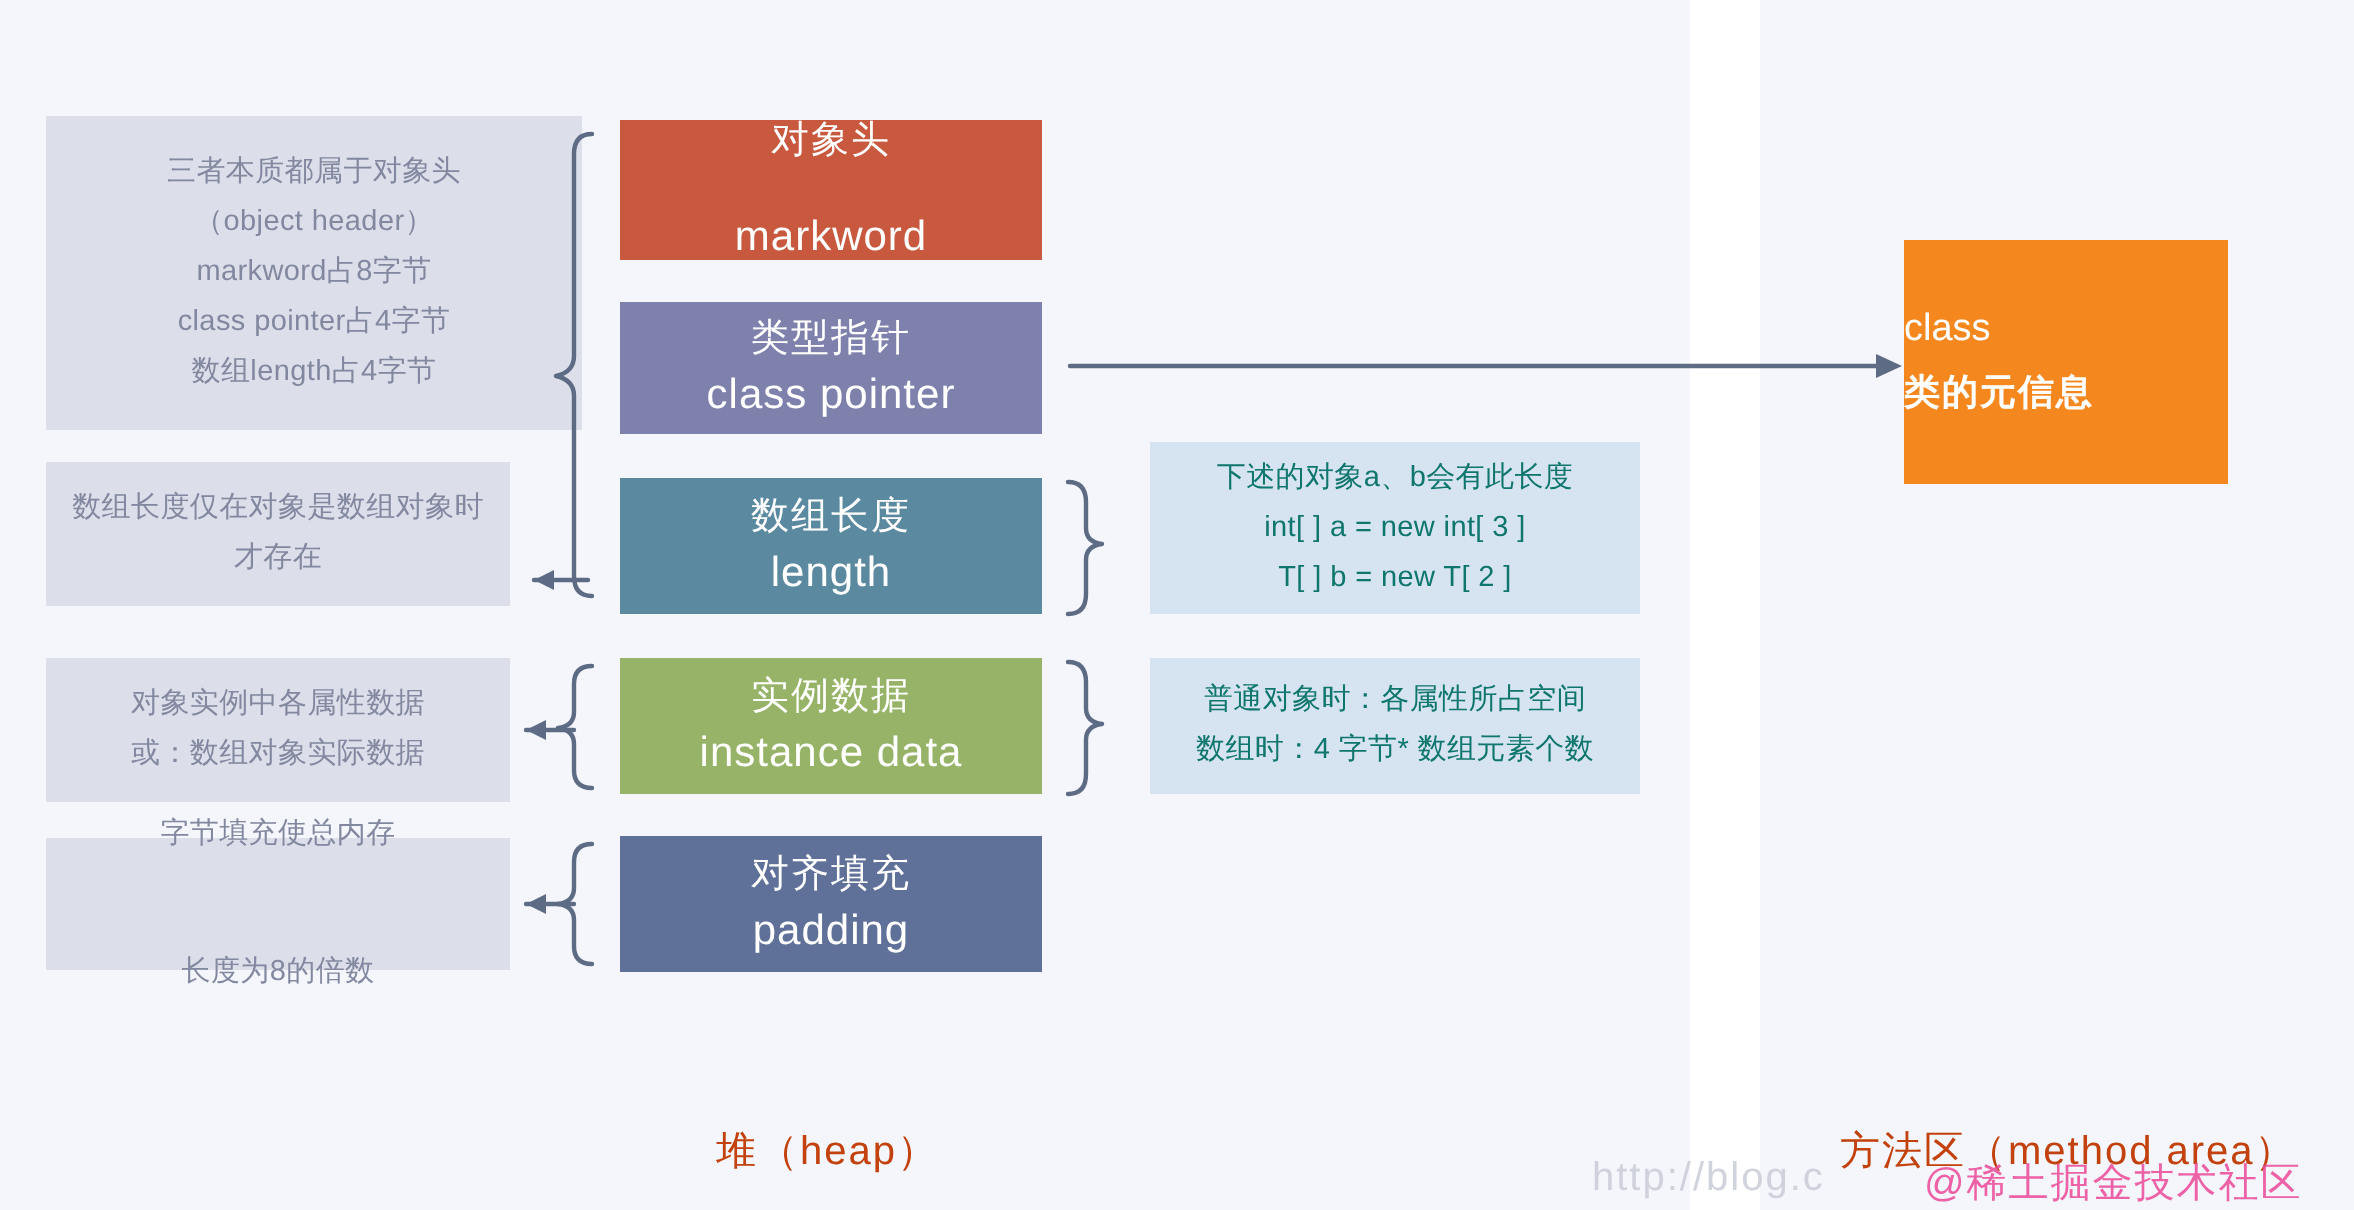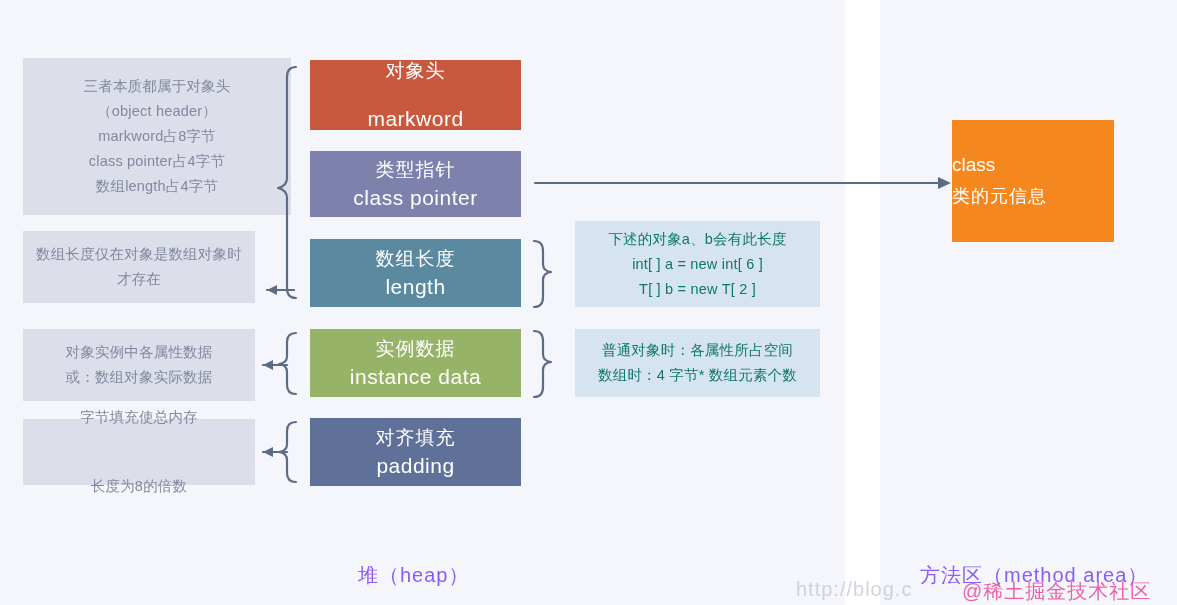--- a/index.html
+++ b/index.html
@@ -45,26 +45,26 @@
   .slab .en{font-size:21px;line-height:29px;letter-spacing:.5px;}
 
   
   .classbox{
     position:absolute;
     display:flex;flex-direction:column;
     align-items:flex-start;justify-content:center;
     color:#ffffff;text-align:center;
   }
   .classbox .en{font-size:19px;line-height:30px;}
-  .classbox .cn{font-size:18px;line-height:32px;letter-spacing:1px;}
+  .classbox .cn{font-size:18px;line-height:32px;letter-spacing:1px;font-weight:bold;}
 
   
   .caption{
     position:absolute;
-    color:#8b5cf6;
+    color:#c2410c;
     font-size:20px;
     letter-spacing:1px;
     white-space:nowrap;
   }
 
   .watermark{
     position:absolute;
     white-space:nowrap;
     font-size:20px;
     color:#c9ccd8;
@@ -127,21 +127,21 @@
     <div class="en">instance data</div>
   </div>
 
   <div class="slab" style="top:418px;height:68px;background:#5f7198;">
     <div class="cn">对齐填充</div>
     <div class="en">padding</div>
   </div>
 
   <div class="note blue" style="left:575px;top:221px;width:245px;height:86px;">
     <div class="ln">下述的对象a、b会有此长度</div>
-    <div class="ln">int[ ] a = new int[ 6 ]</div>
+    <div class="ln">int[ ] a = new int[ 3 ]</div>
     <div class="ln">T[ ] b = new T[ 2 ]</div>
   </div>
 
   <div class="note blue" style="left:575px;top:329px;width:245px;height:68px;">
     <div class="ln">普通对象时：各属性所占空间</div>
     <div class="ln">数组时：4 字节* 数组元素个数</div>
   </div>
 
   <div class="classbox" style="left:952px;top:120px;width:162px;height:122px;background:#f5871f;">
     <div class="en">class</div>

